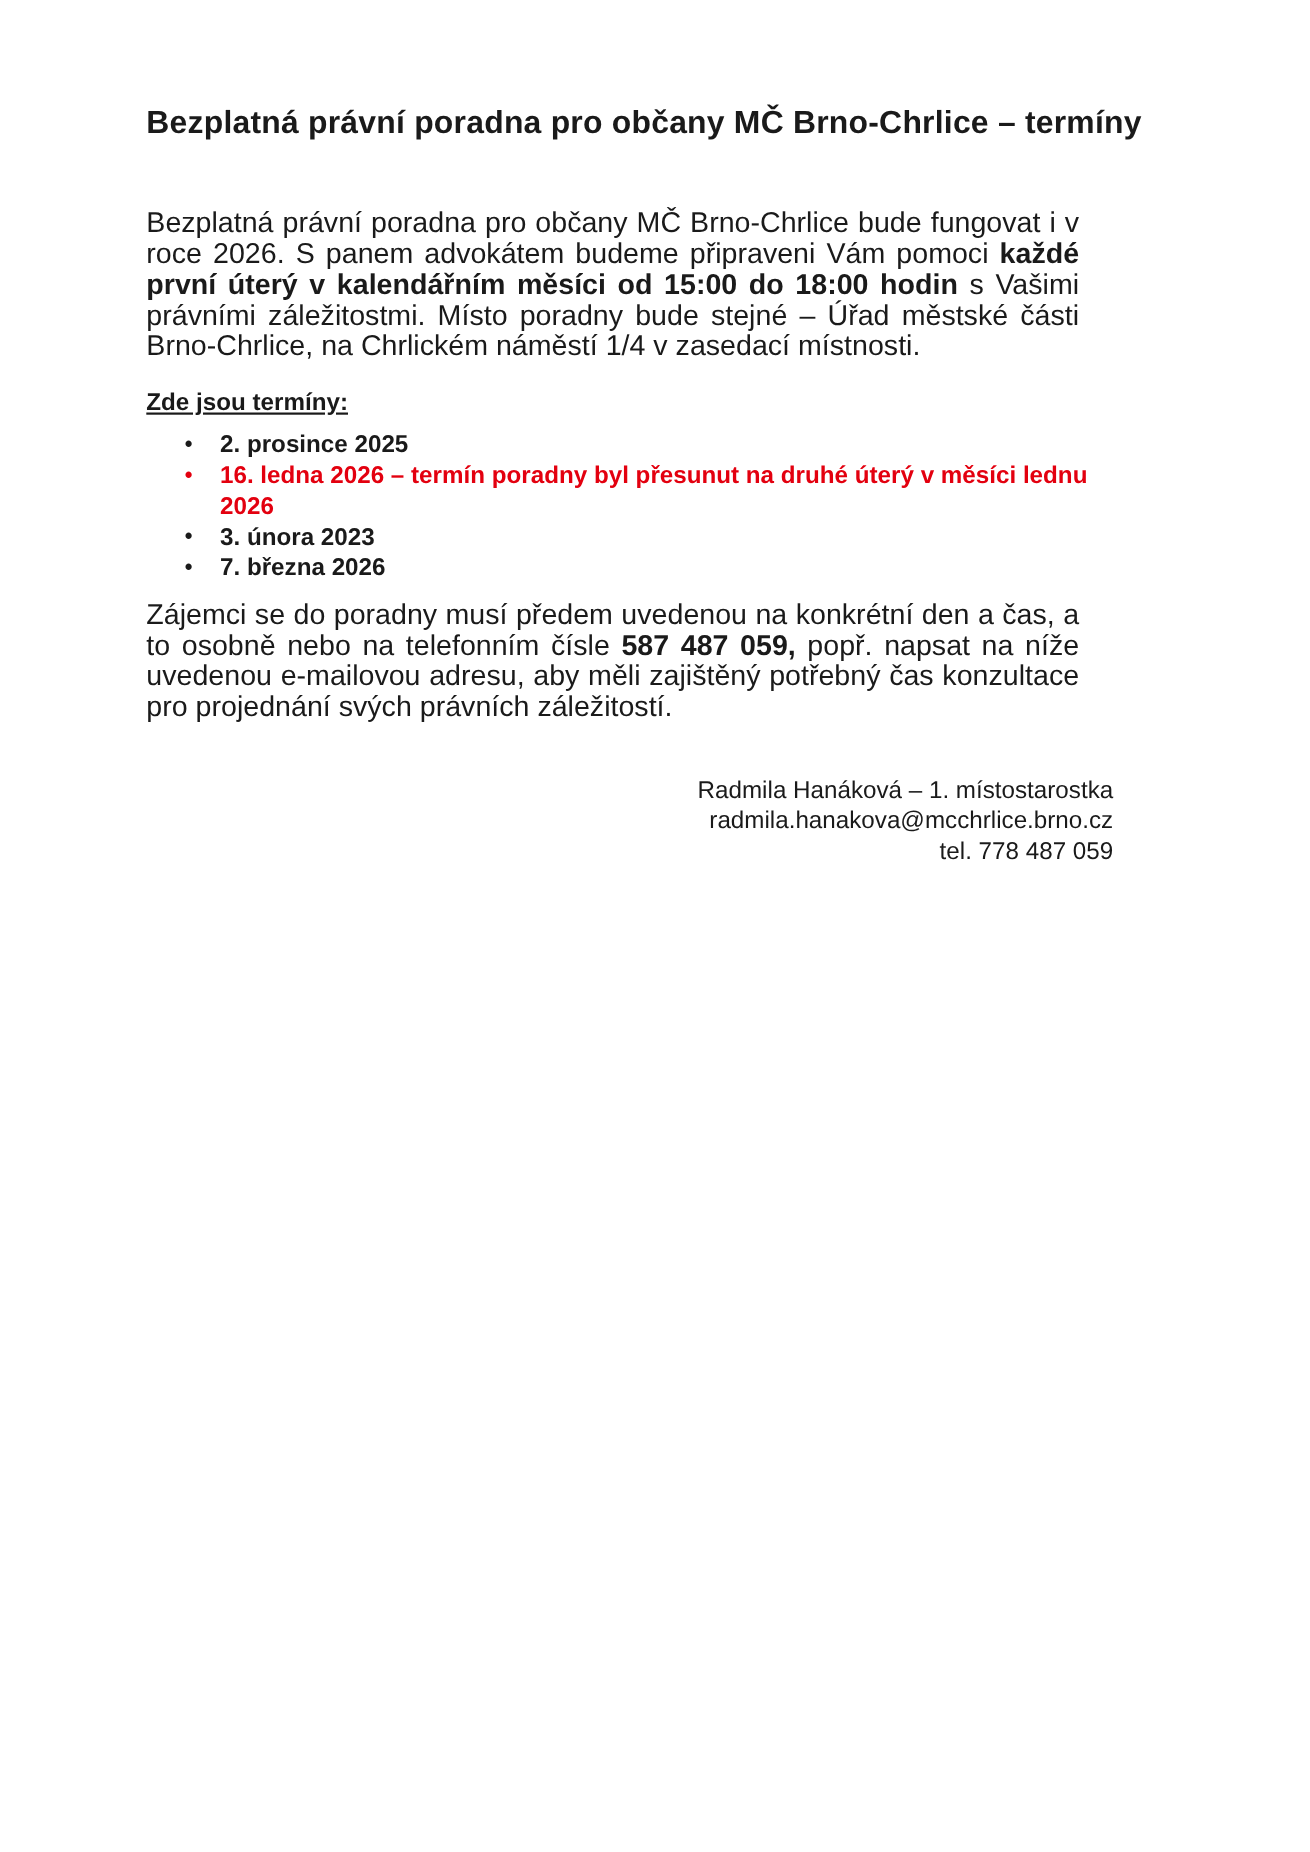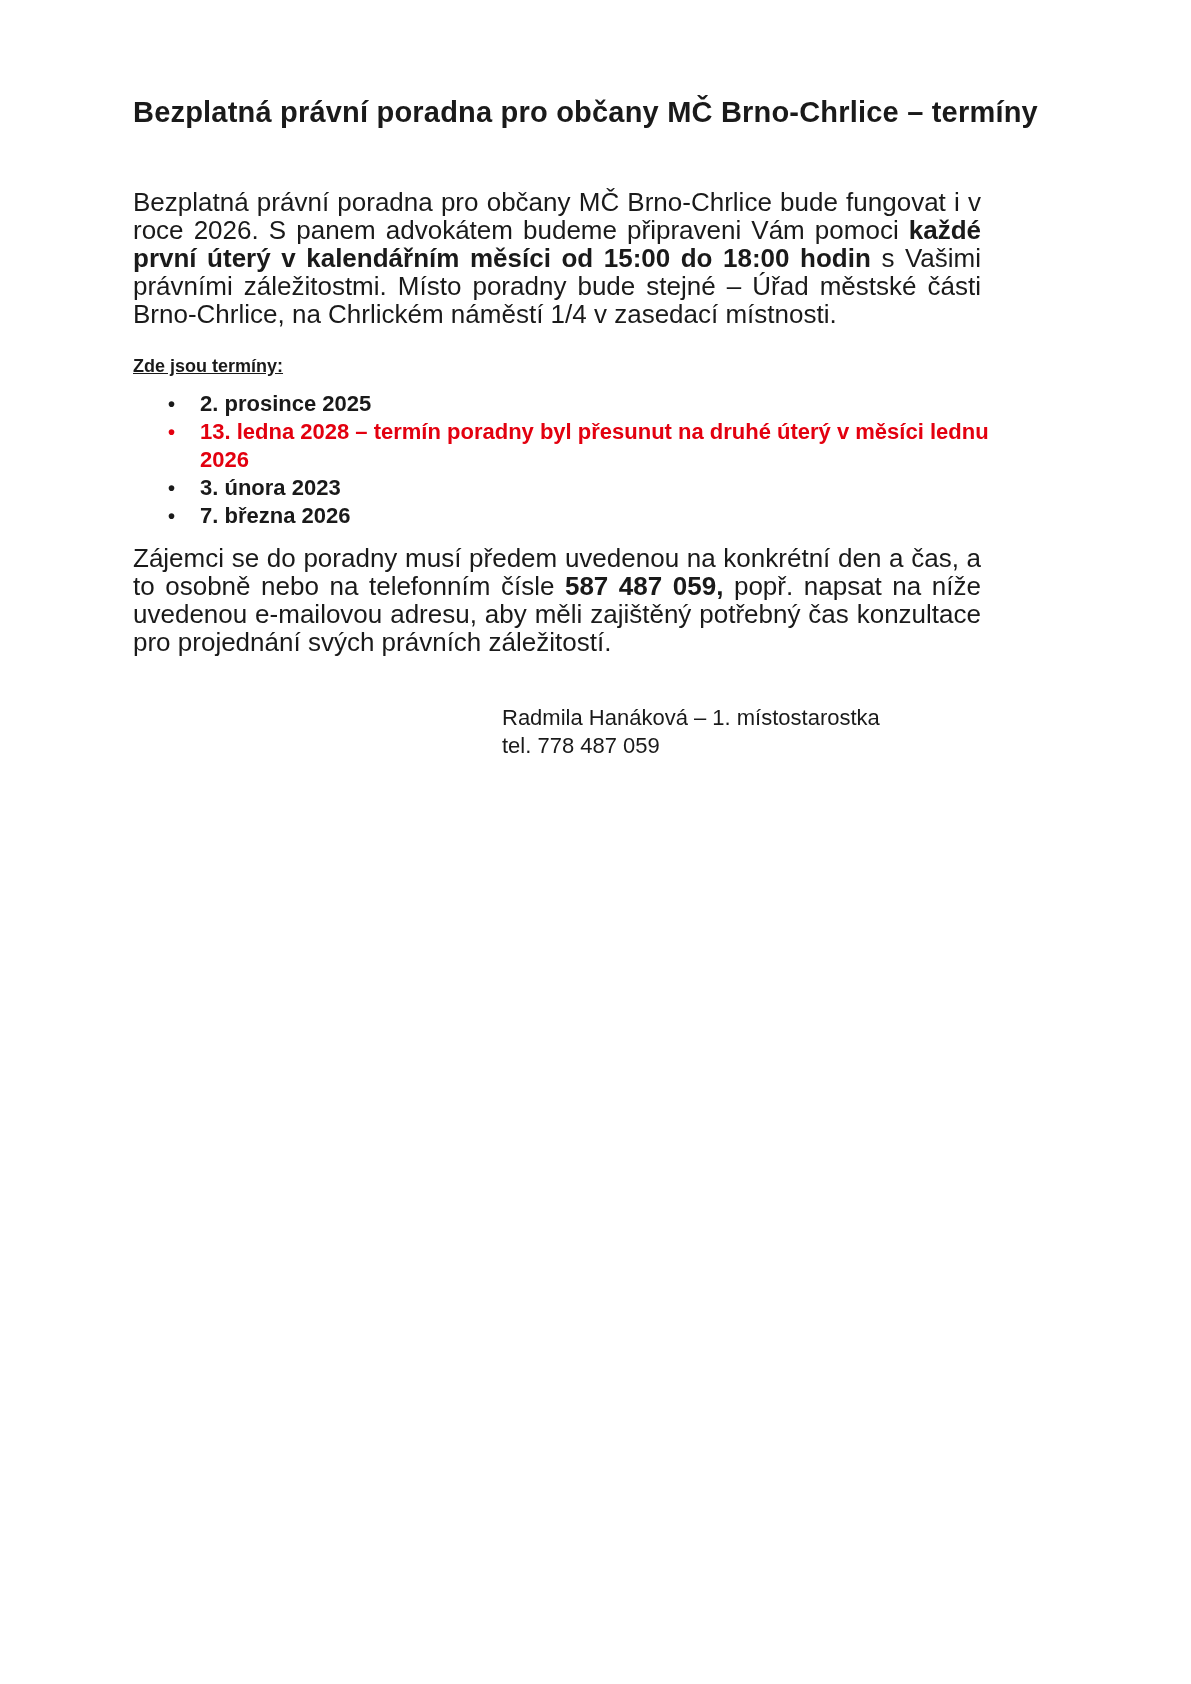--- a/index.html
+++ b/index.html
@@ -31,21 +31,21 @@
     white-space: nowrap;
   }
   .para {
     font-size: 26px;
     line-height: 28px;
     text-align: justify;
     margin: 0;
     width: 848px;
   }
   .terms-heading {
-    font-size: 18px;
+    font-size: 22px;
     line-height: 28px;
     font-weight: bold;
     text-decoration: underline;
     margin: 24px 0 0 0;
   }
   .term-list {
     list-style: none;
     margin: 10px 0 0 0;
     padding: 0;
     width: 910px;
@@ -64,21 +64,21 @@
     margin-left: 35px;
     flex: 0 0 auto;
     font-size: 20px;
   }
   .booking-para {
     margin-top: 14px;
   }
   .contact-block {
     margin: 48px 0 0 369px;
     width: 510px;
-    text-align: left;
+    text-align: right;
     font-size: 22px;
     line-height: 28px;
   }
   .contact-block div {
     white-space: nowrap;
   }
   b.run { font-weight: bold; }
 </style>
 </head>
 <body>
@@ -91,32 +91,33 @@
 
   <p class="terms-heading">Zde jsou termíny:</p>
 
   <ul class="term-list">
     <li class="term-item" data-color="default">
       <span class="bullet">•</span>
       <span class="term-text">2. prosince 2025</span>
     </li>
     <li class="term-item" data-color="red">
       <span class="bullet">•</span>
-      <span class="term-text">13. ledna 2028 – termín poradny byl přesunut na druhé úterý v měsíci lednu 2026</span>
+      <span class="term-text">16. ledna 2026 – termín poradny byl přesunut na druhé úterý v měsíci lednu 2026</span>
     </li>
     <li class="term-item" data-color="default">
       <span class="bullet">•</span>
       <span class="term-text">3. února 2023</span>
     </li>
     <li class="term-item" data-color="default">
       <span class="bullet">•</span>
       <span class="term-text">7. března 2026</span>
     </li>
   </ul>
 
   <p class="para booking-para"><span>Zájemci se do poradny musí předem uvedenou na konkrétní den a čas, a to osobně nebo na telefonním čísle </span><b class="run">587 487 059,</b><span> popř. napsat na níže uvedenou e-mailovou adresu, aby měli zajištěný potřebný čas konzultace pro projednání svých právních záležitostí.</span></p>
 
   <div class="contact-block">
     <div>Radmila Hanáková – 1. místostarostka</div>
+    <div>radmila.hanakova@mcchrlice.brno.cz</div>
     <div>tel. 778 487 059</div>
   </div>
 
 </div>
 
 </body></html>

